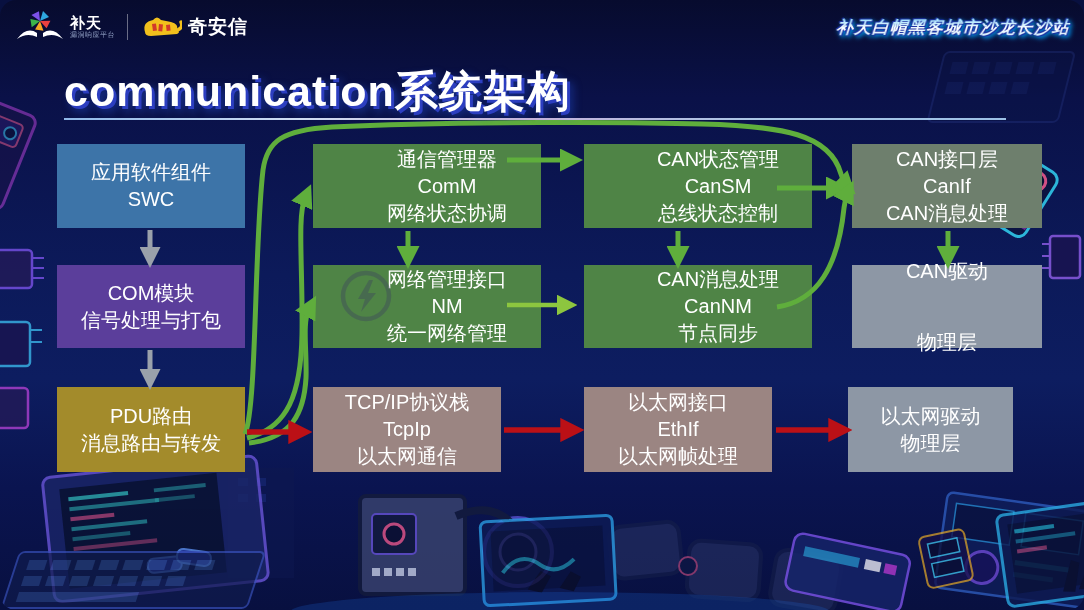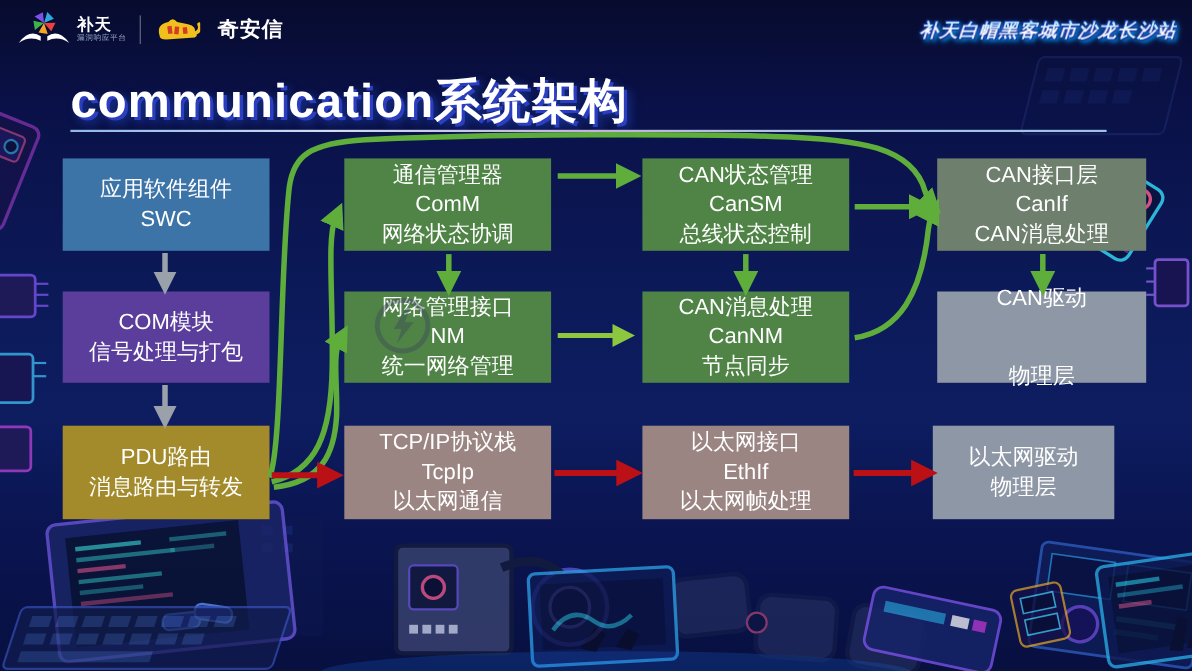--- a/index.html
+++ b/index.html
@@ -4,29 +4,30 @@
 <style>
   html,body{margin:0;padding:0;}
   body{
     width:1084px;height:610px;overflow:hidden;
     font-family:"Liberation Sans","DejaVu Sans",sans-serif;
     background:#081040;
   }
   .stage{
     position:relative;width:1084px;height:610px;overflow:hidden;
     background:linear-gradient(180deg,#070b2e 0%,#0a1148 16%,#0c1a5a 45%,#0d1d60 62%,#0a1450 80%,#081040 100%);
+    border-radius:16px;
   }
   .decor-layer{position:absolute;inset:0;z-index:1;}
   
   .header{position:absolute;top:8px;left:16px;z-index:6;display:flex;align-items:center;gap:12px;}
   .butian{display:flex;align-items:center;gap:6px;}
   .butian-text .cn{color:#ffffff;font-size:15px;font-weight:bold;letter-spacing:1px;line-height:15px;}
   .butian-text .sub{color:#93a2c6;font-size:7px;letter-spacing:.5px;line-height:9px;}
   .logo-divider{width:1px;height:26px;background:rgba(255,255,255,.4);}
-  .qianxin{display:flex;align-items:center;gap:16px;}
+  .qianxin{display:flex;align-items:center;gap:6px;}
   .qianxin-label{color:#fff;font-size:19px;font-weight:bold;letter-spacing:1px;}
   .event-badge{
     position:absolute;top:16px;right:14px;z-index:6;
     font-size:17px;font-weight:bold;font-style:italic;letter-spacing:1px;
     color:#dff6ff;
     background:linear-gradient(180deg,#7fd9ff 0%,#ffffff 55%,#bfeaff 100%);
     -webkit-background-clip:text;background-clip:text;-webkit-text-fill-color:transparent;
     filter:drop-shadow(1px 1px 0 #1b2fa0) drop-shadow(-1px -1px 0 #1b2fa0) drop-shadow(2px 2px 2px rgba(0,160,255,.8));
     transform:skewX(-4deg);
   }
@@ -43,21 +44,21 @@
   
   .box{
     position:absolute;width:188px;z-index:2;
     display:flex;flex-direction:column;justify-content:center;align-items:center;
     color:#ffffff;text-align:center;font-size:20px;line-height:27px;
   }
   .box .ln{white-space:nowrap;}
   .c-blue{background:#3d74a8;}
   .c-purple{background:#5b3e9b;}
   .c-olive{background:#a38b2b;}
-  .c-green{background:#4f8446;}
+  .c-green{background:#4f8446;padding-left:40px;}
   .c-graygreen{background:#6e7f6d;}
   .c-gray{background:#8d97a5;}
   .c-mauve{background:#9b8582;}
   
   .watermark{
     position:absolute;left:338px;top:268px;z-index:3;
     display:flex;align-items:center;gap:14px;
     color:rgba(62,72,94,.42);pointer-events:none;
   }
   .watermark-text{font-size:50px;font-weight:bold;letter-spacing:3px;white-space:nowrap;}

